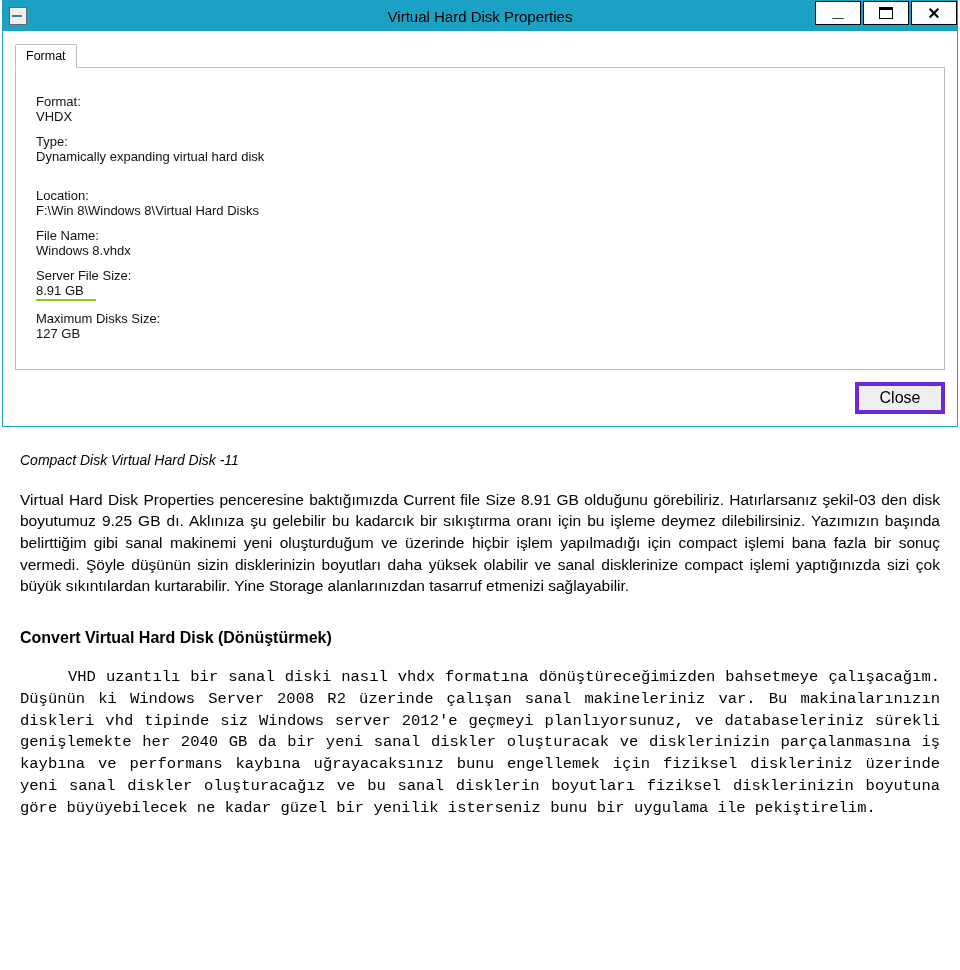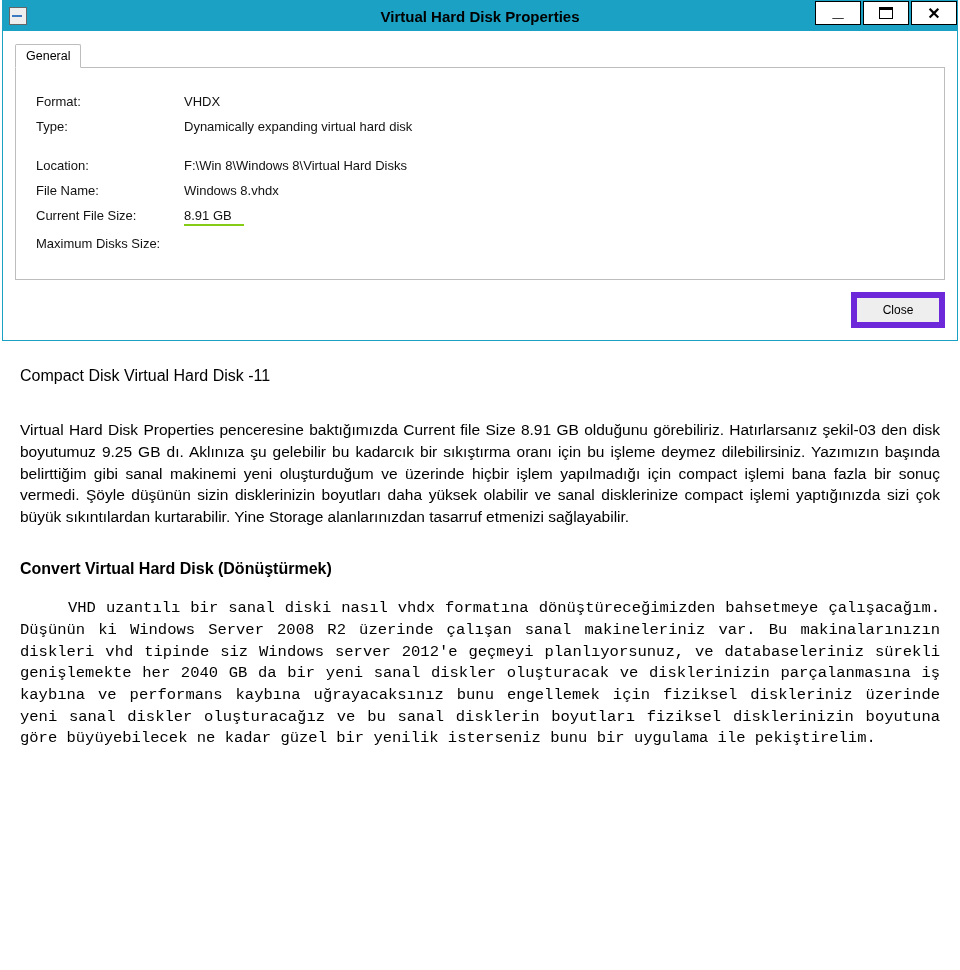--- a/index.html
+++ b/index.html
@@ -34,21 +34,21 @@
     left:2px; top:7px;
     width:10px; height:2px;
     background:#3b7ac0;
   }
   .titlebar-title {
     position:absolute;
     left:0; right:0;
     text-align:center;
     font-size: 15px;
     color: #000;
-    font-weight: 700;
+    font-weight: 400;
   }
   .winbtns {
     position: absolute;
     right: 0; top: 0;
     display: flex;
   }
   .winbtn {
     width: 44px;
     height: 22px;
     border: 1px solid #000;
@@ -88,20 +88,21 @@
     margin: 0 12px 12px 12px;
     border: 1px solid #bdbdbd;
     border-top: none;
     padding: 26px 20px 18px 20px;
     font-size: 13px;
     color: #111;
   }
   .row {
     display: flex;
     margin-bottom: 10px;
+    flex-direction: column;
   }
   .row .label {
     width: 148px;
   }
   .row .value {
     flex: 1;
   }
   .row .value.hilite {
     border-bottom: 2px solid #84cc16;
     display: inline-block;
@@ -109,38 +110,39 @@
     width: 60px;
     flex: none;
   }
   .row.spacer { height: 14px; margin-bottom: 0; }
   .buttonbar {
     display: flex;
     justify-content: flex-end;
     padding: 0 12px 12px 0;
   }
   .btn {
-    font-size: 12px;
+    font-size: 16px;
     width: 82px;
     height: 24px;
-    border: 6px solid #6d28d9;
+    border: 4px solid #6d28d9;
     background: #eee;
     display: flex;
     align-items: center;
     justify-content: center;
   }
   .article {
     padding: 24px 20px 10px 20px;
     font-size: 15.5px;
     color: #000;
     line-height: 1.4;
   }
   .caption {
-    font-size: 16px;
-    margin-bottom: 32px;
+    font-style: italic;
+    font-size: 14px;
+    margin-bottom: 18px;
   }
   .para {
     text-align: justify;
     margin-bottom: 22px;
   }
   .heading {
     font-weight: 700;
     font-size: 16px;
     margin: 30px 0 18px 0;
   }
@@ -164,46 +166,47 @@
       <div class="winbtn max">
           <span></span>
         </div>
       <div class="winbtn close">
           <span>✕</span>
         </div>
     </div>
   </div>
   <div class="client">
     <div class="tabstrip">
-      <div class="tab">General</div>
+      <div class="tab">Format</div>
     </div>
     <div class="tabbody">
       <div class="row">
         <div class="label">Format:</div>
         <div class="value">VHDX</div>
       </div>
       <div class="row">
         <div class="label">Type:</div>
         <div class="value">Dynamically expanding virtual hard disk</div>
       </div>
       <div class="row spacer"></div>
       <div class="row">
         <div class="label">Location:</div>
         <div class="value">F:\Win 8\Windows 8\Virtual Hard Disks</div>
       </div>
       <div class="row">
         <div class="label">File Name:</div>
         <div class="value">Windows 8.vhdx</div>
       </div>
       <div class="row">
-        <div class="label">Current File Size:</div>
+        <div class="label">Server File Size:</div>
         <div class="value hilite">8.91 GB</div>
       </div>
       <div class="row">
         <div class="label">Maximum Disks Size:</div>
+        <div class="value">127 GB</div>
       </div>
     </div>
     <div class="buttonbar">
       <div class="btn">Close</div>
     </div>
   </div>
 </div>
 
 <div class="article">
   <div class="caption">Compact Disk Virtual Hard Disk -11</div>

